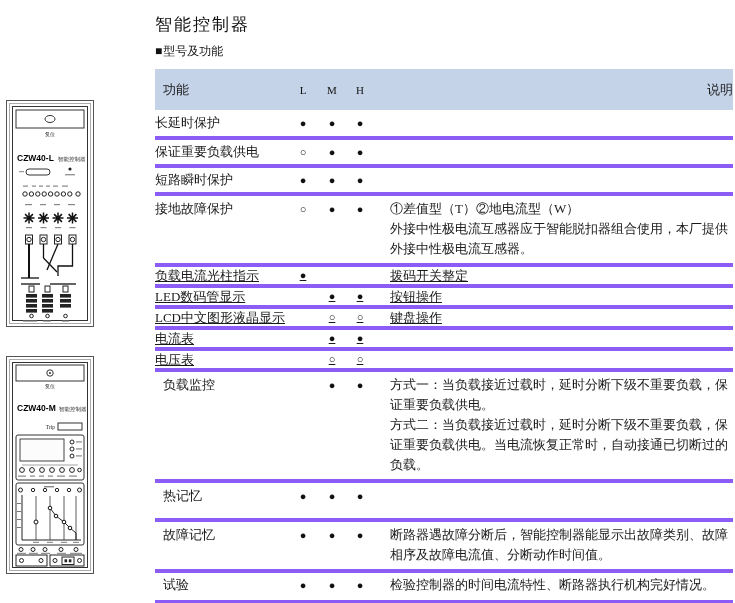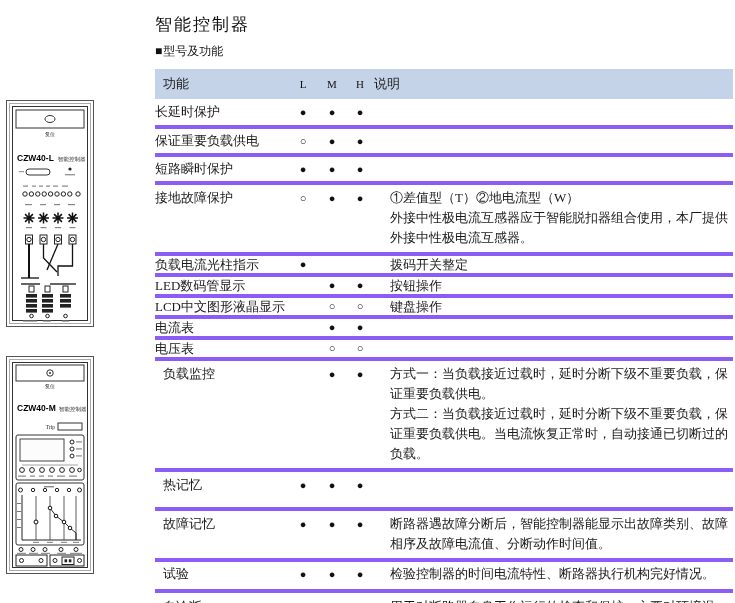--- a/index.html
+++ b/index.html
@@ -23,33 +23,33 @@
   .subtitle .bullet { margin-right:1px; }
 
   .spec-table { width:100%; }
   .trow, .thead {
     display:grid;
     grid-template-columns:133px 30px 28px 28px 1fr;
     align-items:start;
   }
   .thead {
     background:var(--header-bg);
-    height:30px;
+    height:41px;
     align-items:center;
     font-size:13px;
   }
   .thead .c-fn { padding-left:8px; }
-  .thead .c-desc { text-align:left; padding-left:0; }
+  .thead .c-desc { text-align:right; padding-left:0; }
   .c-dot { text-align:center; font-size:11px; line-height:inherit; color:#111; }
   .c-fn { font-size:13px; }
   .c-desc { font-size:13px; padding-left:16px; white-space:pre-line; }
 
   .trow { border-bottom:4px solid #8b5cf6; line-height:20px; padding:2px 0; }
   .trow.pad-a { padding:3px 0; }
-  .trow.compact { line-height:17px; padding:0; }
+  .trow.compact { line-height:17px; padding:0;text-decoration:underline; }
   .trow.multiline { padding:3px 0 4px 0; }
   .trow.tail-gap { padding-bottom:12px; }
   .trow.tail-sm { padding-bottom:5px; }
   .trow.last { border-bottom:none; padding:4px 0 0 0; }
   .trow.indent .c-fn { padding-left:8px; }
 </style>
 </head>
 <body>
 
 <div class="device device1">

